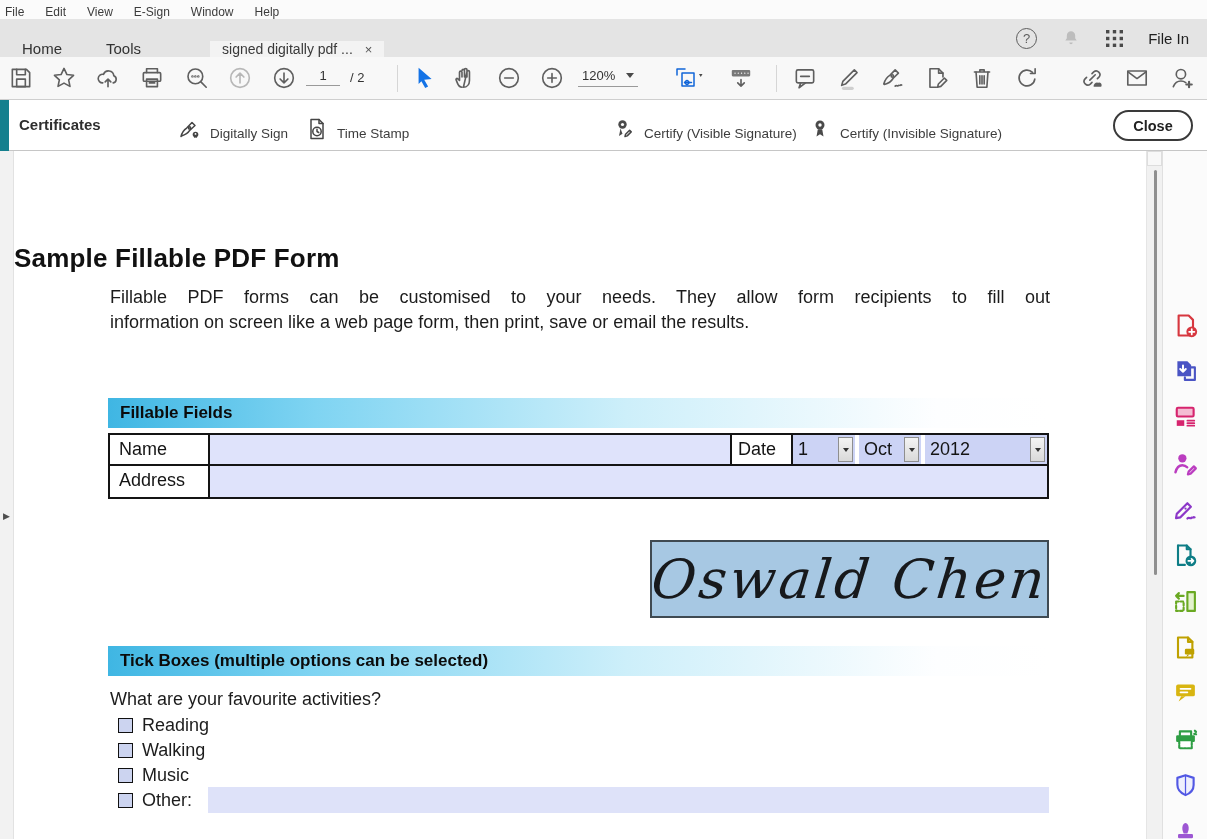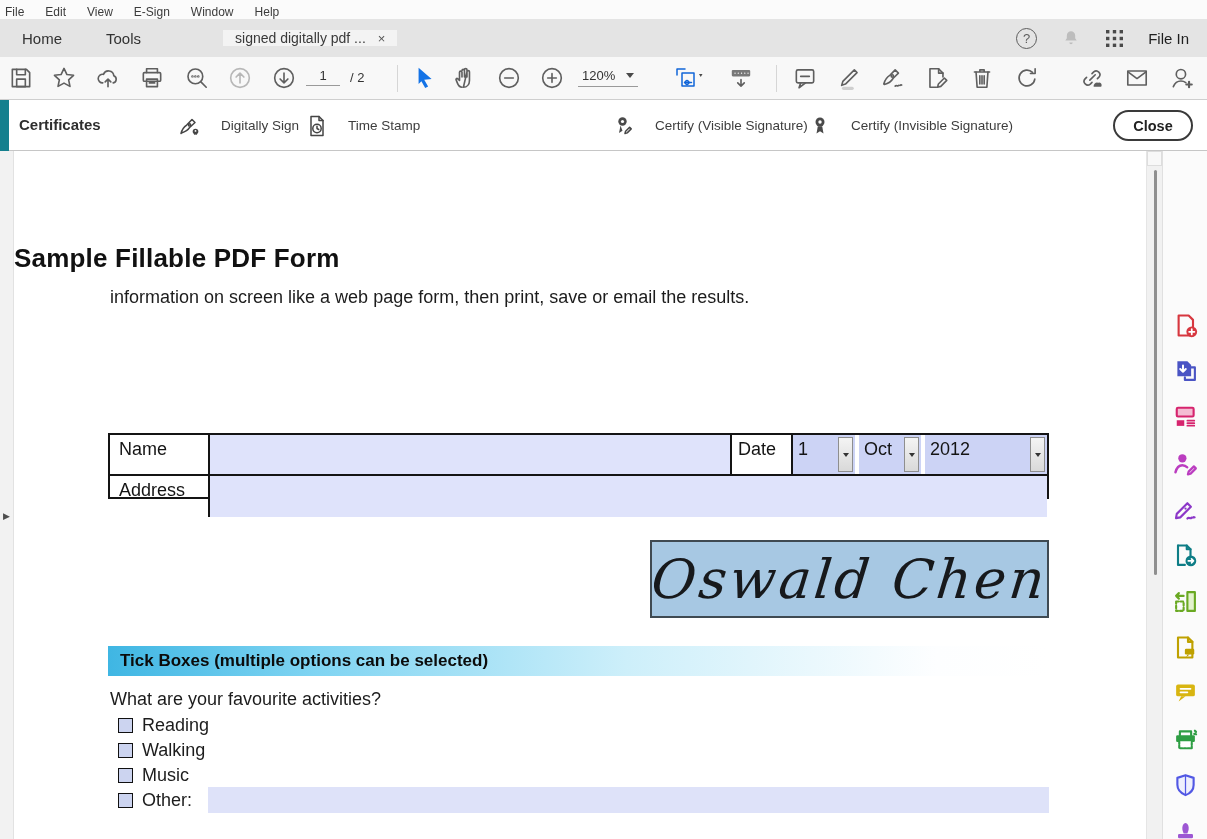--- a/index.html
+++ b/index.html
@@ -5,23 +5,23 @@
   *{box-sizing:border-box;margin:0;padding:0}
   html,body{width:1207px;height:839px;overflow:hidden}
   body{font-family:"Liberation Sans",sans-serif;background:#fff}
   #app{position:relative;width:1207px;height:839px;background:#fff}
 
   
   .menubar{position:absolute;top:0;left:0;right:0;height:19px;background:#fbfbfb;display:flex;align-items:flex-end;padding-left:5px;gap:21px;font-size:12px;color:#3c3c3c}
   .menubar span{cursor:default}
 
   
-  .tabbar{position:absolute;top:19px;left:0;right:0;height:38px;background:#e4e4e4;display:flex;align-items:center}
+  .tabbar{position:absolute;top:19px;left:0;right:0;height:38px;background:#e4e4e4;display:flex;align-items:flex-end}
   .tab{display:flex;align-items:center;padding:0 22px;font-size:15px;color:#323232}
-  .doctab{margin-left:60px;background:#f3f3f3;display:flex;align-items:center;gap:12px;padding:0 12px;font-size:14px;color:#3a3a3a;max-width:176px}
+  .doctab{margin-left:47px;background:#f3f3f3;display:flex;align-items:center;gap:12px;padding:0 12px;font-size:14px;color:#3a3a3a;max-width:176px}
   .doctab .x{font-size:13px;color:#555;line-height:1}
   .hdr-right{position:absolute;right:18px;top:19px;height:38px;display:flex;align-items:center;gap:24px}
   .help-circle{width:21px;height:21px;border:1.6px solid #5d5d5d;border-radius:50%;color:#5d5d5d;font-size:13px;display:flex;align-items:center;justify-content:center}
   .signin{font-size:15px;color:#1f1f1f}
 
   
   .toolbar{position:absolute;top:57px;left:0;right:0;height:43px;background:#f8f8f8;border-bottom:1px solid #cfcfcf}
   .tbi{position:absolute;top:8px;width:26px;height:26px}
   .tbi svg{width:26px;height:26px;fill:none;stroke:#5f5f5f;stroke-width:1.5;stroke-linecap:round;stroke-linejoin:round}
   .tbi.disabled{opacity:.42}
@@ -29,21 +29,21 @@
   .pagebox{position:absolute;top:11px;left:306px;display:flex;align-items:center;font-size:13px;color:#333}
   .pagenum{display:inline-block;width:34px;text-align:center;border-bottom:1px solid #9a9a9a;padding-bottom:2px}
   .pagetotal{margin-left:10px}
   .zoombox{position:absolute;top:11px;left:578px;display:flex;align-items:center;gap:11px;border-bottom:1px solid #9a9a9a;padding:0 4px 3px 4px;font-size:13px;color:#333}
   .caret{width:0;height:0;border-left:4px solid transparent;border-right:4px solid transparent;border-top:5px solid #4a4a4a}
 
   
   .certbar{position:absolute;top:100px;left:0;right:0;height:51px;background:#fff;border-bottom:1px solid #c6c6c6}
   .certstripe{position:absolute;left:0;top:0;width:9px;height:51px;background:#15808e}
   .certtitle{position:absolute;left:19px;top:16px;font-size:15px;font-weight:bold;color:#2e2e2e}
-  .certbtn{position:absolute;top:10px;height:31px;display:flex;align-items:center;gap:19px;font-size:13.5px;color:#3d3d3d;white-space:nowrap}
+  .certbtn{position:absolute;top:10px;height:31px;display:flex;align-items:flex-end;gap:8px;font-size:13.5px;color:#3d3d3d;white-space:nowrap}
   .certbtn svg{width:24px;height:24px;fill:none;stroke:#454545;stroke-width:1.5;stroke-linecap:round;stroke-linejoin:round}
   .certbtn.disabled{color:#ababab}
   .certbtn.disabled svg{stroke:#b5b5b5}
   .closebtn{position:absolute;right:14px;top:10px;width:80px;height:31px;border:2px solid #3a3a3a;border-radius:16px;background:#fff;font-weight:bold;font-size:14.5px;color:#222;display:flex;align-items:center;justify-content:center}
 
   
   .leftstrip{position:absolute;left:0;top:151px;width:14px;height:688px;background:#f2f2f2;border-right:1px solid #e2e2e2}
   .lefttoggle{position:absolute;left:3px;top:511px;font-size:9px;color:#4e4e4e}
   .page{position:absolute;left:14px;top:151px;width:1132px;height:688px;background:#fff}
   .vscroll{position:absolute;left:1146px;top:151px;width:16px;height:688px;background:#f1f1f1;border-left:1px solid #e5e5e5}
@@ -57,21 +57,21 @@
 
   
   .doc-title{position:absolute;top:92px;left:0;width:100%;text-align:left;font-size:26px;font-weight:bold;color:#111;letter-spacing:.2px}
   .doc-para{position:absolute;top:134px;left:96px;width:940px;font-size:18px;color:#1c1c1c;line-height:25px}
   .doc-para .l1{text-align:justify;text-align-last:justify}
   .sechdr{position:absolute;left:94px;width:941px;height:30px;background:linear-gradient(90deg,#3fb6e3 0%,#7fd4f2 22%,#cdeffa 55%,#fdfeff 88%,#ffffff 100%);font-size:17px;font-weight:bold;color:#0b0b0b;line-height:30px;padding-left:12px}
   .ff-hdr{top:247px}
   .tb-hdr{top:495px}
 
   .fftable{position:absolute;top:282px;left:94px;width:941px;height:66px;border:2px solid #141414;background:#fff}
-  .ffrow{display:flex;height:41px}
+  .ffrow{display:flex;height:31px}
   .ffrow.r1{border-bottom:2px solid #141414}
   .cell-label{width:100px;border-right:2px solid #141414;font-size:18px;color:#141414;padding:4px 0 0 9px}
   .cell-field{background:#dfe3fb}
   .namefield{width:520px}
   .datelabel{width:63px;border-left:2px solid #141414;border-right:2px solid #141414;font-size:18px;color:#141414;padding:4px 0 0 6px}
   .combo{background:#ccd3f5;display:flex;align-items:stretch;justify-content:space-between;font-size:18px;color:#141414}
   .combo .cv{padding:4px 0 0 5px}
   .combo .cb{width:15px;margin:2px 2px 2px 0;background:linear-gradient(#f4f4f4,#d9d9d9);border:1px solid #8e8e8e;display:flex;align-items:center;justify-content:center}
   .combo .cb i{width:0;height:0;border-left:3px solid transparent;border-right:3px solid transparent;border-top:4px solid #333}
   .cgap{width:4px;background:#fff}
@@ -294,23 +294,25 @@
 
     <div class="closebtn">Close</div>
   </div>
 
   <div class="leftstrip"></div>
   <div class="lefttoggle">▶</div>
 
   <div class="page">
     <div class="doc-title">Sample Fillable PDF Form</div>
     <div class="doc-para">
+      <div class="l1">Fillable PDF forms can be customised to your needs. They allow form recipients to fill out</div>
       <div>information on screen like a web page form, then print, save or email the results.</div>
     </div>
 
+    <div class="sechdr ff-hdr">Fillable Fields</div>
 
     <div class="fftable">
       <div class="ffrow r1">
         <div class="cell-label">Name</div>
         <div class="cell-field namefield"></div>
         <div class="datelabel">Date</div>
         <div class="combo" style="width:62px">
           <span class="cv">1</span>
           <span class="cb">
               <i></i>

